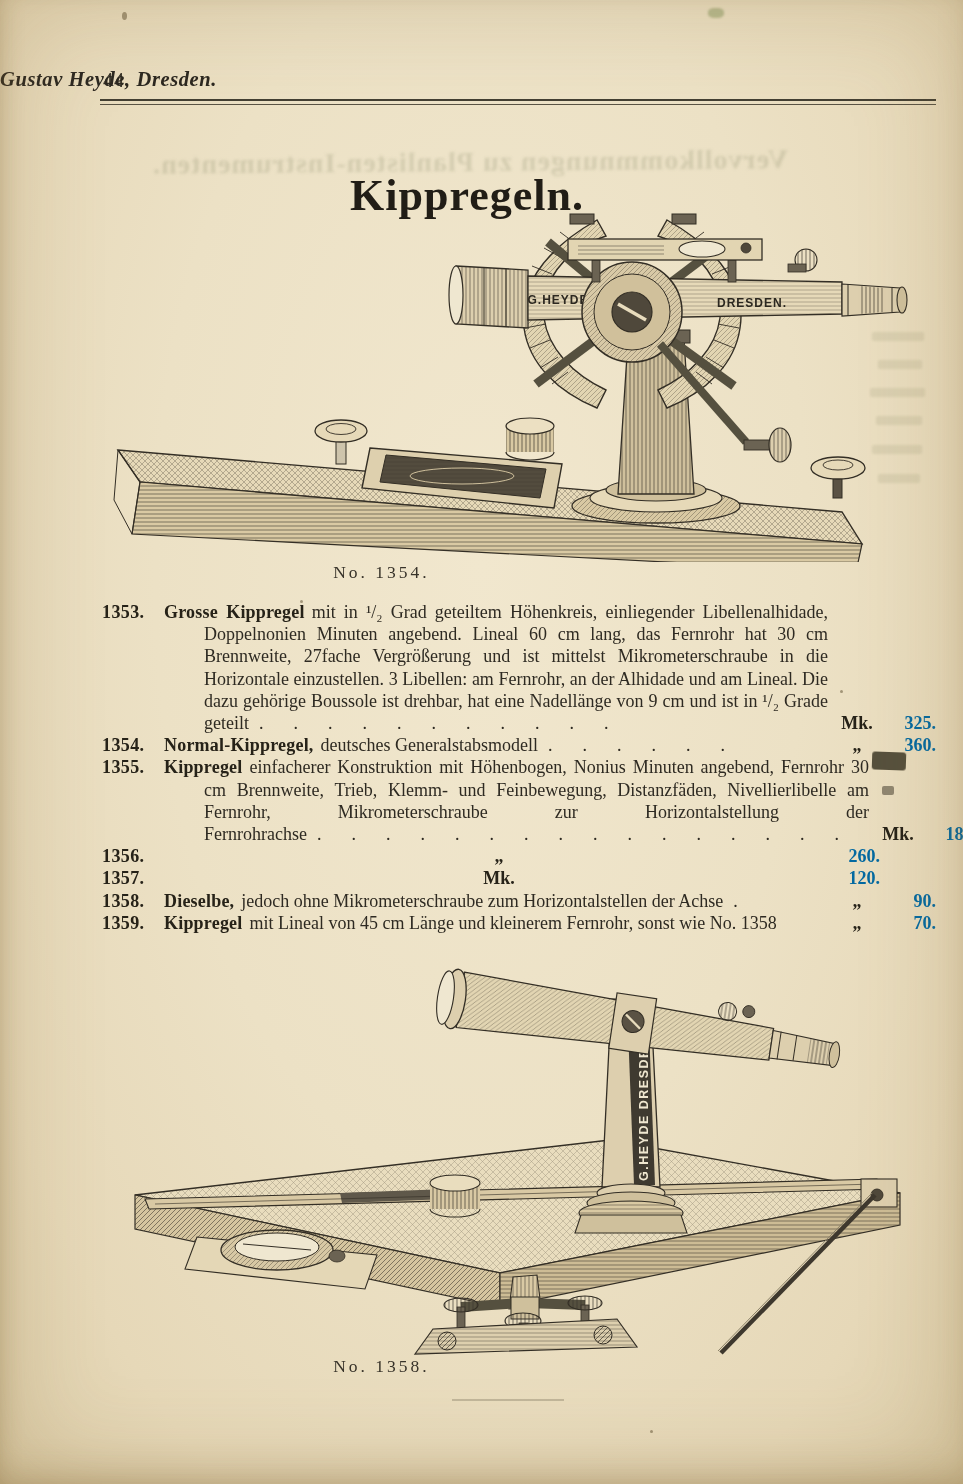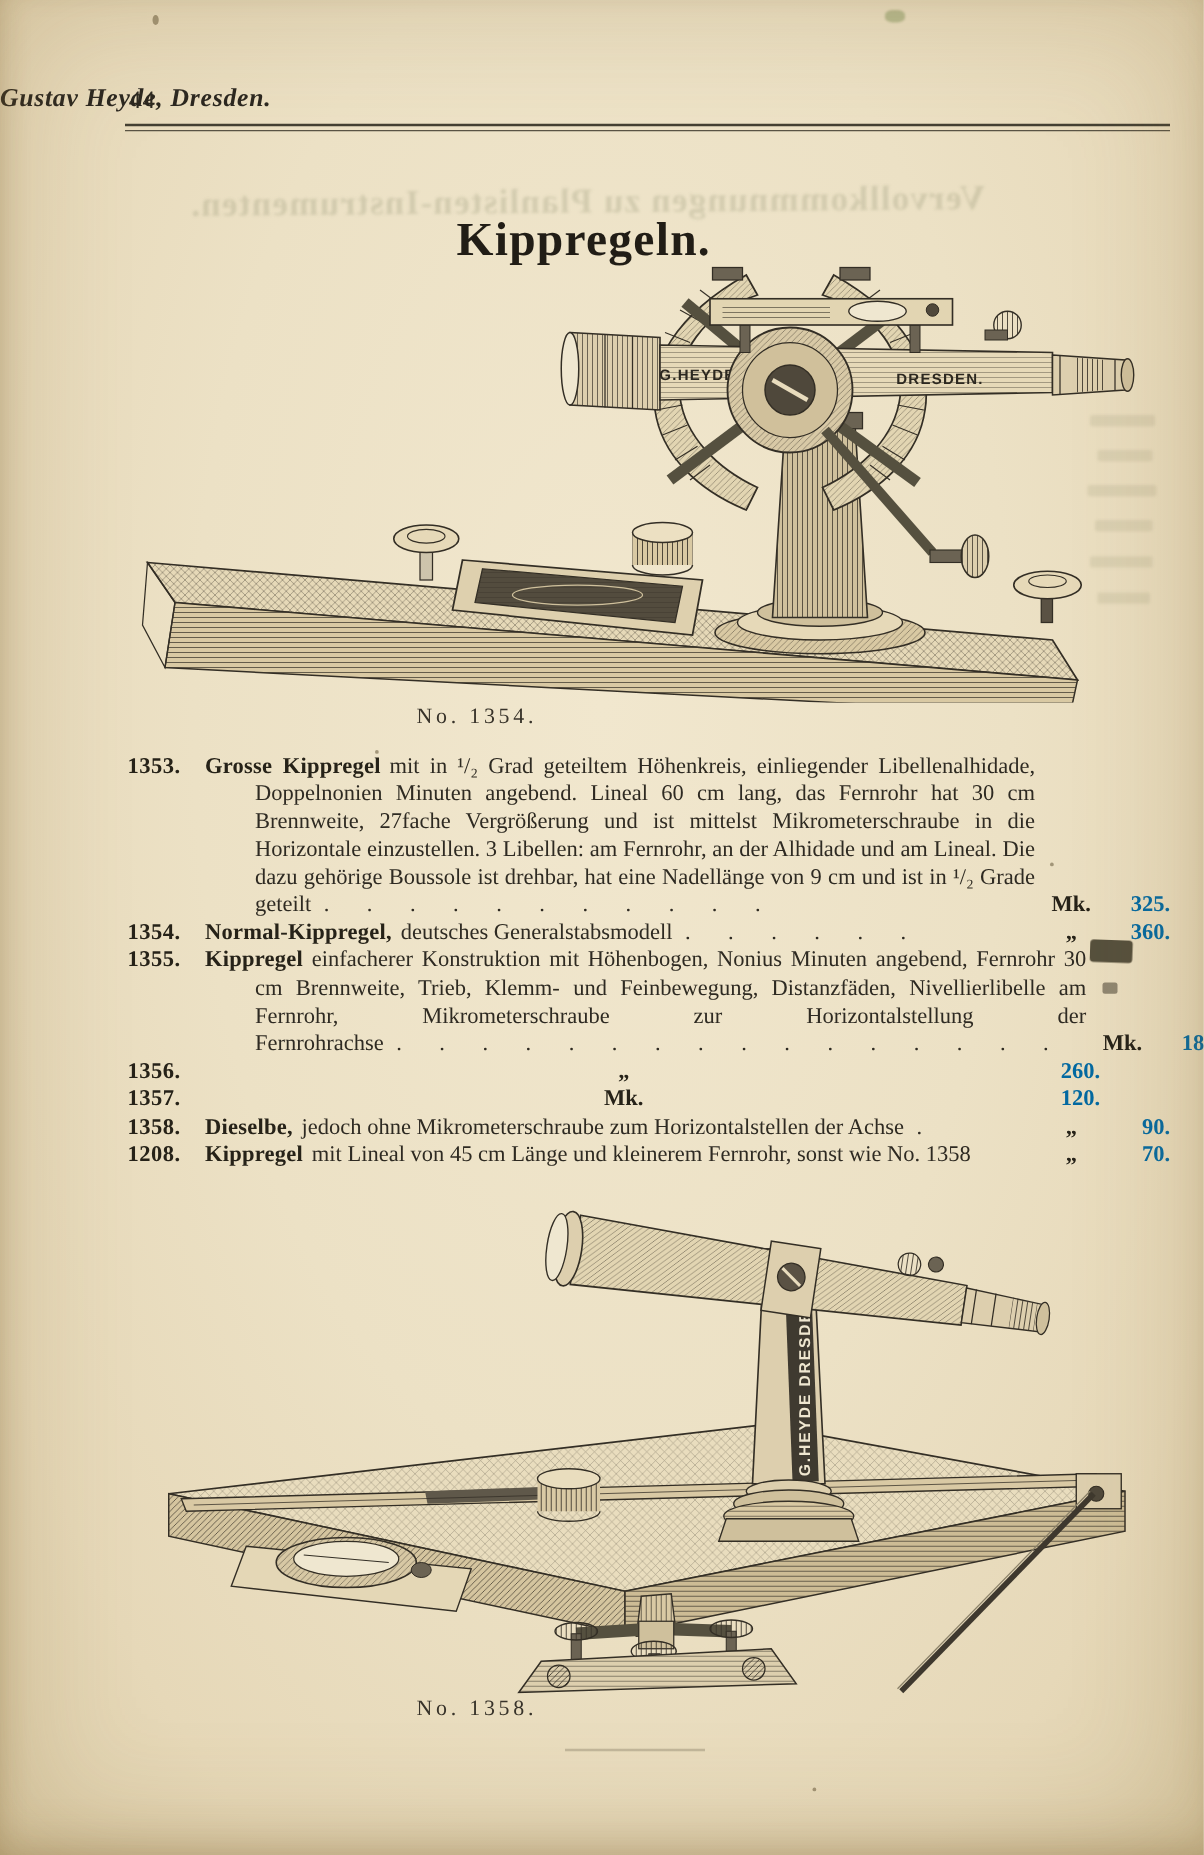--- a/index.html
+++ b/index.html
@@ -15,21 +15,21 @@
   .page-num{left:103px;top:69px;font-size:20px;letter-spacing:1px;}
   .running-head{left:0;top:68px;width:883px;font-size:20.5px;font-style:italic;font-weight:bold;letter-spacing:.6px;color:#2b2720;}
   .rule-wrap{left:100px;top:99px;width:836px;}
   .rule-a{height:0;border-top:2.4px solid #444033;}
   .rule-b{height:0;border-top:1px solid #5a5445;margin-top:2.6px;}
   
   .ghost-head{left:120px;top:146px;width:700px;text-align:center;font-size:28px;font-weight:bold;
     transform:scaleX(-1) rotate(.5deg);color:rgba(104,108,76,.20);filter:blur(1.4px);letter-spacing:1px;}
   .ghost-bar{background:rgba(118,114,80,.13);filter:blur(1.2px);border-radius:2px;}
   
-  .section-title{left:0;top:170px;width:934px;text-align:center;font-size:38px;font-weight:bold;letter-spacing:1px;color:#211d16;}
+  .section-title{left:0;top:170px;width:934px;text-align:center;font-size:44px;font-weight:bold;letter-spacing:1px;color:#211d16;}
   
   .fig-caption{width:763px;left:0;text-align:center;font-size:17.5px;letter-spacing:3px;color:#38332a;}
   .cap1{top:562px;}
   .cap2{top:1356px;}
   .cap-rule{left:452px;top:1399px;width:112px;height:2px;background:rgba(95,85,60,.28);filter:blur(.4px);}
   
   .pricelist{left:102px;top:601px;width:834px;font-size:18px;line-height:22.2px;color:#2e2a22;}
   .item{display:grid;grid-template-columns:62px 1fr 46px 56px;}
   .num{font-weight:bold;letter-spacing:.4px;color:#262218;}
   .body{text-align:justify;padding-left:40px;text-indent:-40px;padding-right:6px;}
@@ -241,21 +241,21 @@
     <span class="curr">Mk.</span>
     <span class="price">120.</span>
   </div>
   <div class="item">
     <span class="num">1358.</span>
     <span class="body"><b class="lead">Dieselbe,</b><span>jedoch ohne Mikrometerschraube zum Horizontalstellen der Achse</span><span class="leader">.</span></span>
     <span class="curr">„</span>
     <span class="price">90.</span>
   </div>
   <div class="item">
-    <span class="num">1208.</span>
+    <span class="num">1359.</span>
     <span class="body"><b class="lead">Kippregel</b><span>mit Lineal von 45 cm Länge und kleinerem Fernrohr, sonst wie No. 1358</span><span class="leader"></span></span>
     <span class="curr">„</span>
     <span class="price">70.</span>
   </div>
 </div>
 
 <div class="abs smudge1"></div>
 <div class="abs smudge2"></div>
 <div class="abs green-smudge"></div>
 <div class="abs speck" style="left:122px;top:12px;width:5px;height:8px;"></div>

